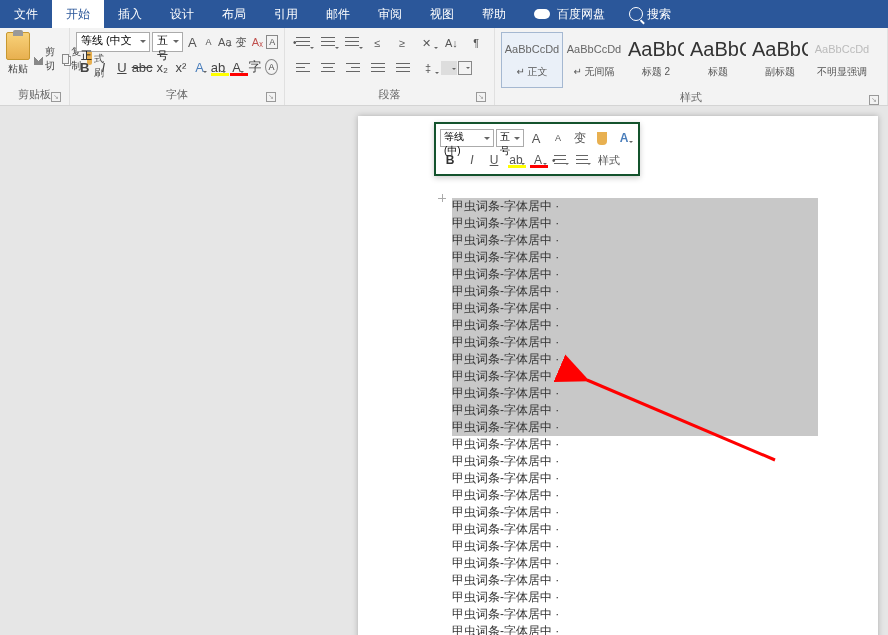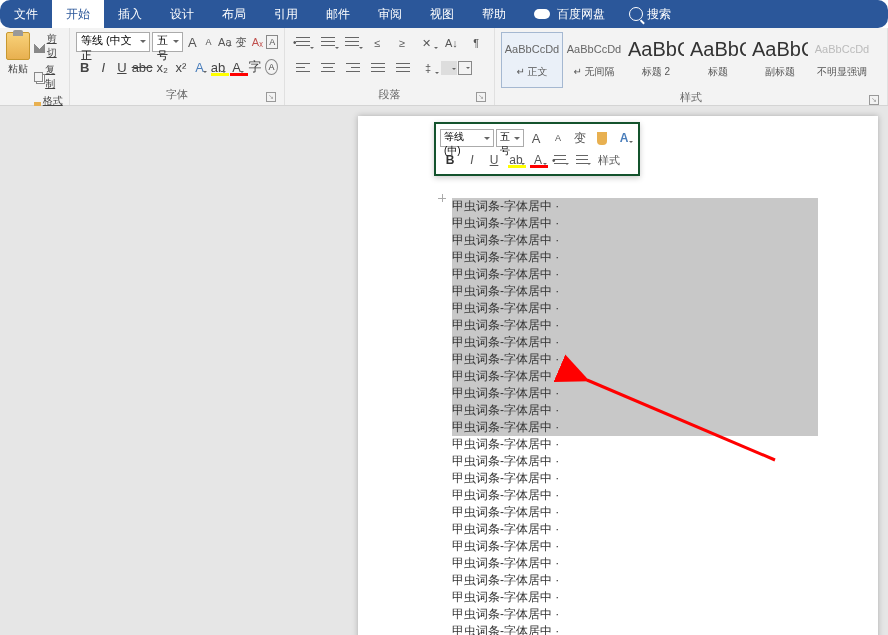--- a/index.html
+++ b/index.html
@@ -1,39 +1,39 @@
 <!DOCTYPE html>
 <html><head>
 <meta charset="utf-8">
 <style>
 * { margin: 0; padding: 0; box-sizing: border-box; font-family: "Microsoft YaHei", sans-serif; }
 body { width: 888px; height: 635px; overflow: hidden; background: #fff; position: relative; }
 
 
-.title-bar { height: 28px; background: #2b579a; display: flex; align-items: center; border-radius: 10px; }
+.title-bar { height: 28px; background: #2b579a; display: flex; align-items: center; }
 .tab { padding: 0 14px; height: 28px; line-height: 28px; font-size: 12px; color: #fff; cursor: pointer; }
 .tab.active { background: #fff; color: #2b579a; }
 .search-box { display: flex; align-items: center; padding: 0 10px; color: #fff; font-size: 12px; }
 .search-icon { width: 14px; height: 14px; border: 1.5px solid #fff; border-radius: 50%; position: relative; margin-right: 4px; }
 .search-icon::after { content: ""; position: absolute; width: 5px; height: 1.5px; background: #fff; bottom: -2px; right: -3px; transform: rotate(45deg); }
 .cloud-icon { width: 16px; height: 10px; background: #fff; border-radius: 6px; margin-right: 4px; position: relative; }
 
 
 .ribbon { height: 78px; background: #f3f3f3; border-bottom: 1px solid #d4d4d4; display: flex; }
 .ribbon-group { border-right: 1px solid #e0e0e0; display: flex; flex-direction: column; padding: 4px 6px 0; }
 .group-content { flex: 1; display: flex; }
 .group-label { text-align: center; font-size: 11px; color: #666; padding: 2px 0 3px; position: relative; }
 .group-launcher { position: absolute; right: 2px; bottom: 3px; width: 10px; height: 10px; border: 1px solid #999; font-size: 7px; line-height: 8px; text-align: center; color: #999; }
 
 
 .clipboard-group { width: 70px; }
 .paste-big { width: 28px; text-align: center; font-size: 10px; color: #444; }
 .paste-big .icn { width: 24px; height: 28px; margin: 0 auto 2px; background: linear-gradient(#f8d27a,#e8b050); border: 1px solid #c89830; border-radius: 2px; position: relative; }
 .paste-big .icn::before { content: ""; position: absolute; top: -3px; left: 6px; width: 10px; height: 6px; background: #999; border-radius: 2px 2px 0 0; }
-.clip-small { font-size: 10px; color: #444; display: flex; flex-direction: column; gap: 3px; padding-left: 4px; text-decoration: underline; }
+.clip-small { font-size: 10px; color: #444; display: flex; flex-direction: row; gap: 3px; padding-left: 4px; }
 .clip-item { display: flex; align-items: center; gap: 2px; }
 .mini-icn { width: 13px; height: 13px; display: inline-block; }
 .mi-cut { background: linear-gradient(45deg,#888 40%,transparent 40%),linear-gradient(-45deg,#888 40%,transparent 40%); }
 .mi-copy { border: 1px solid #888; box-shadow: 2px 2px 0 -1px #fff, 2px 2px 0 0 #888; width: 10px; height: 10px; }
 .mi-brush { background: #e8b050; width: 10px; height: 13px; border-radius: 0 0 4px 4px; }
 
 
 .font-group { width: 215px; }
 .font-row1 { display: flex; align-items: center; gap: 2px; margin-bottom: 4px; justify-content: flex-end; }
 .font-select { height: 20px; border: 1px solid #ababab; background: #fff; font-size: 11px; padding: 0 14px 0 4px; position: relative; }

